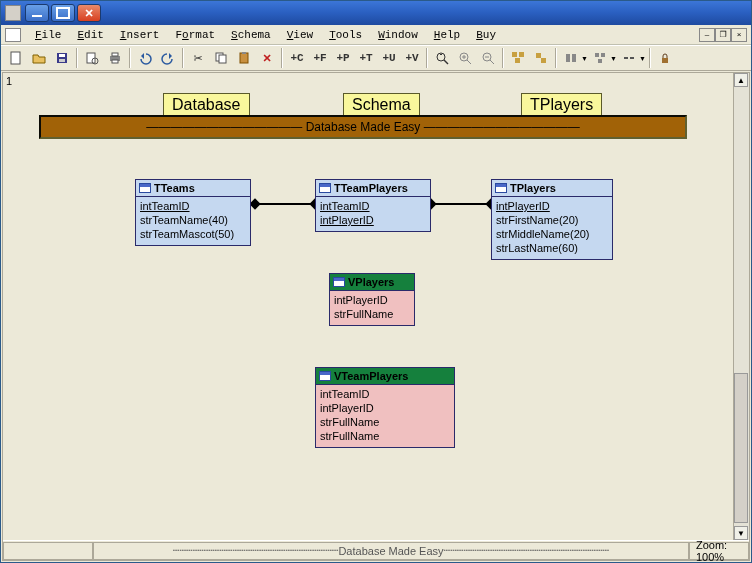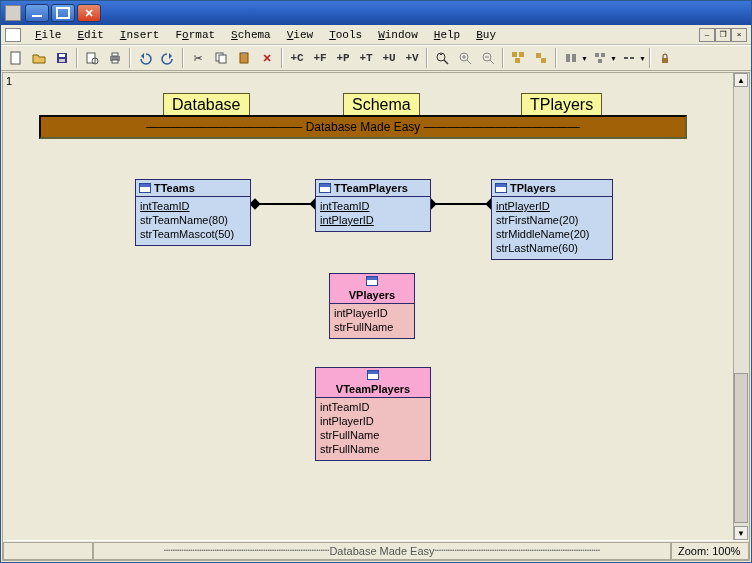--- a/index.html
+++ b/index.html
@@ -40,33 +40,33 @@
   .vscroll .thumb { position:absolute; left:0; width:14px; background:#d4d0c8; border:1px solid #999; }
   .rownum { position:absolute; left:3px; top:2px; font-size:11px; color:#000; font-family:"MS Sans Serif",sans-serif; }
   
   .ytag { position:absolute; background:#f9f79c; border:1px solid #5a5a2a; padding:2px 8px; font-size:16px; }
   
   .banner { position:absolute; background:#a16207; border:2px inset #606030; color:#000; text-align:center; font-size:12px; padding:3px 0; }
   
   .entity { position:absolute; border:1px solid #2a2a6a; background:#c5d8f0; font-size:11px; }
   .entity.view { background:#f0c0c0; }
   .ent-hdr { display:flex; align-items:center; gap:3px; padding:2px 3px; font-weight:bold; border-bottom:1px solid #2a2a6a; background:#c5d8f0; }
-  .entity.view .ent-hdr { background:#f9a8d4;flex-direction:column; }
+  .entity.view .ent-hdr { background:#15803d; }
   .ent-ico { width:12px; height:10px; background:linear-gradient(to bottom,#4a68c8 0 40%, #fff 40% 100%); border:1px solid #2a4aa0; }
   .ent-body { padding:2px 4px 4px 4px; line-height:14px; }
   .ent-body .key { text-decoration:underline; }
   
   .rel-line { position:absolute; height:2px; background:#000; }
   .rel-dot { position:absolute; width:8px; height:8px; background:#000; transform:rotate(45deg); }
   
   .statusbar { height:20px; border-top:1px solid #fff; background:#ece9d8; display:flex; align-items:center; }
   .status-cell { border:1px solid #aca899; height:18px; display:flex; align-items:center; padding:0 6px; font-size:11px; }
   .status-left { width:90px; }
   .status-mid { flex:1; justify-content:center; letter-spacing:0; color:#555; overflow:hidden; }
-  .status-zoom { width:78px; }
+  .status-zoom { width:60px; }
 </style>
 </head>
 <body>
 
 <div class="window">
 
   <div class="titlebar">
     <div class="titlebar-icon"></div>
     <div class="titlebar-buttons">
       <div class="titlebar-btn tbtn-min"></div>
@@ -250,21 +250,21 @@
         <div class="rel-dot" style="left:424px; top:127px"></div>
         <div class="rel-dot" style="left:484px; top:127px"></div>
 
         <div class="entity" style="left:132px; top:106px; width:116px">
           <div class="ent-hdr">
             <span class="ent-ico"></span>
             <span>TTeams</span>
           </div>
           <div class="ent-body">
             <div class="key">intTeamID</div>
-            <div>strTeamName(80)</div>
+            <div>strTeamName(40)</div>
             <div>strTeamMascot(50)</div>
           </div>
         </div>
 
         <div class="entity" style="left:312px; top:106px; width:116px">
           <div class="ent-hdr">
             <span class="ent-ico"></span>
             <span>TTeamPlayers</span>
           </div>
           <div class="ent-body">
@@ -290,21 +290,21 @@
           <div class="ent-hdr">
             <span class="ent-ico"></span>
             <span>VPlayers</span>
           </div>
           <div class="ent-body">
             <div>intPlayerID</div>
             <div>strFullName</div>
           </div>
         </div>
 
-        <div class="entity view" style="left:312px; top:294px; width:116px">
+        <div class="entity view" style="left:312px; top:294px; width:140px">
           <div class="ent-hdr">
             <span class="ent-ico"></span>
             <span>VTeamPlayers</span>
           </div>
           <div class="ent-body">
             <div>intTeamID</div>
             <div>intPlayerID</div>
             <div>strFullName</div>
             <div>strFullName</div>
           </div>

